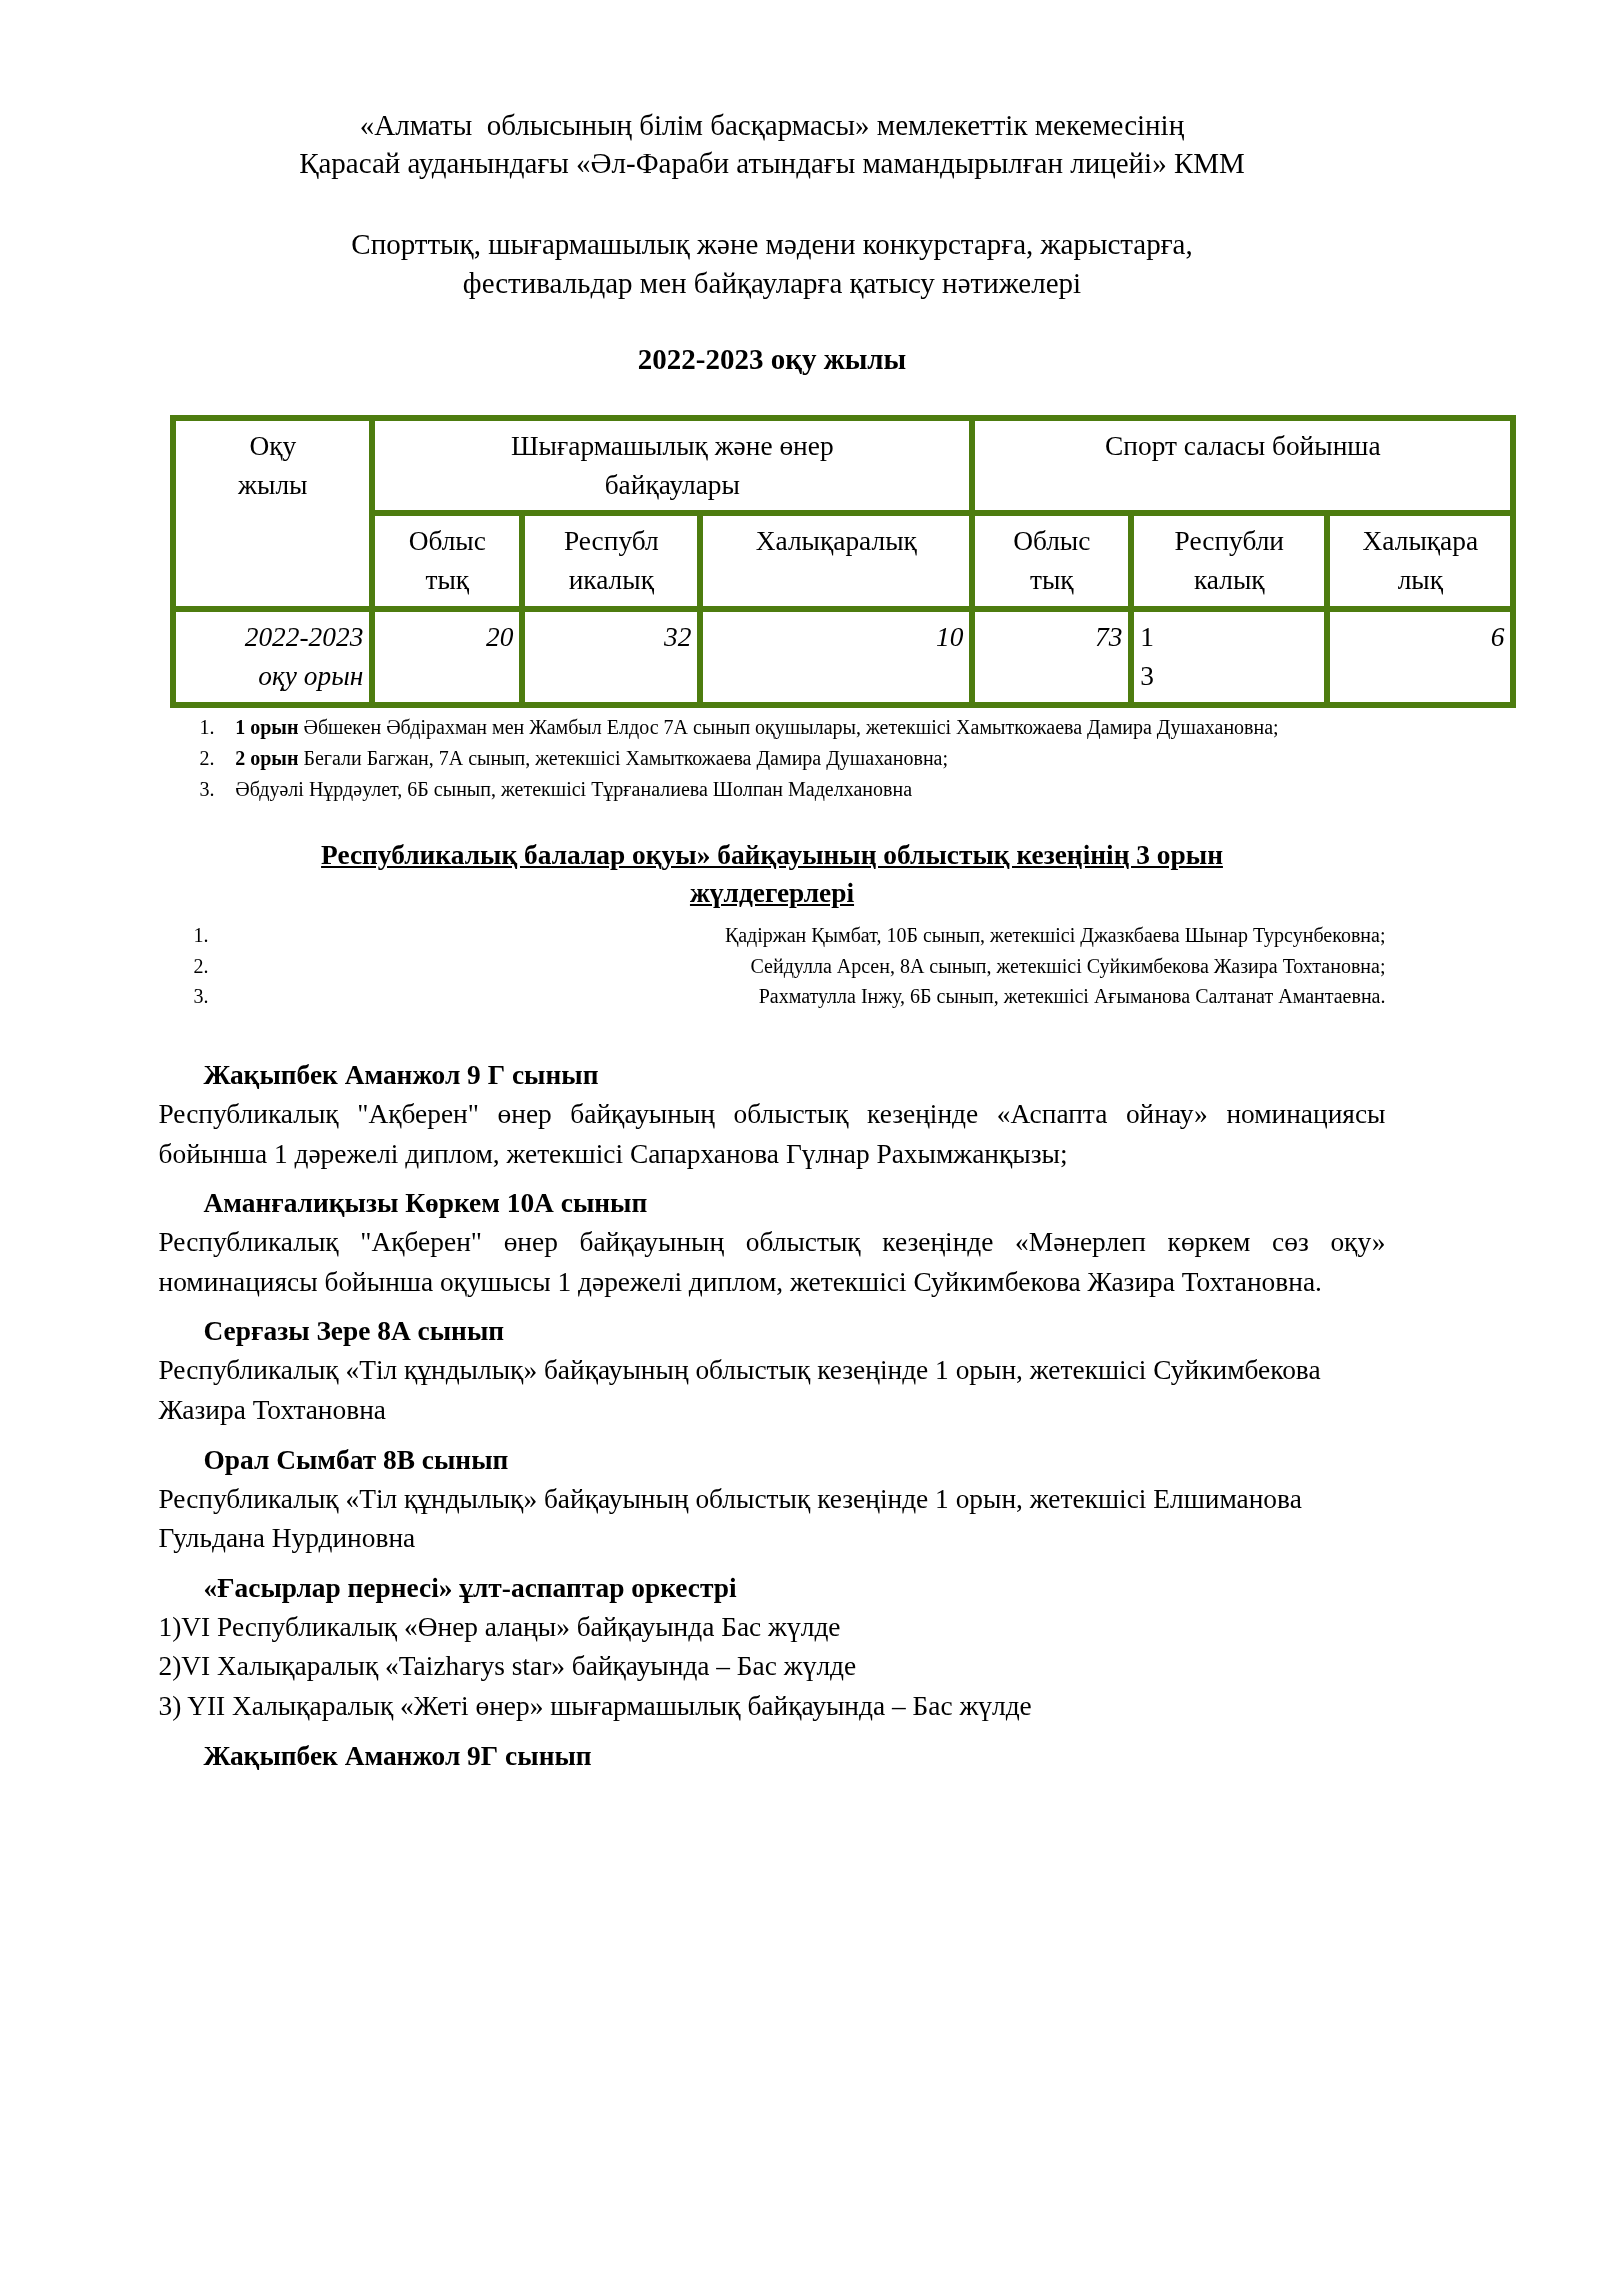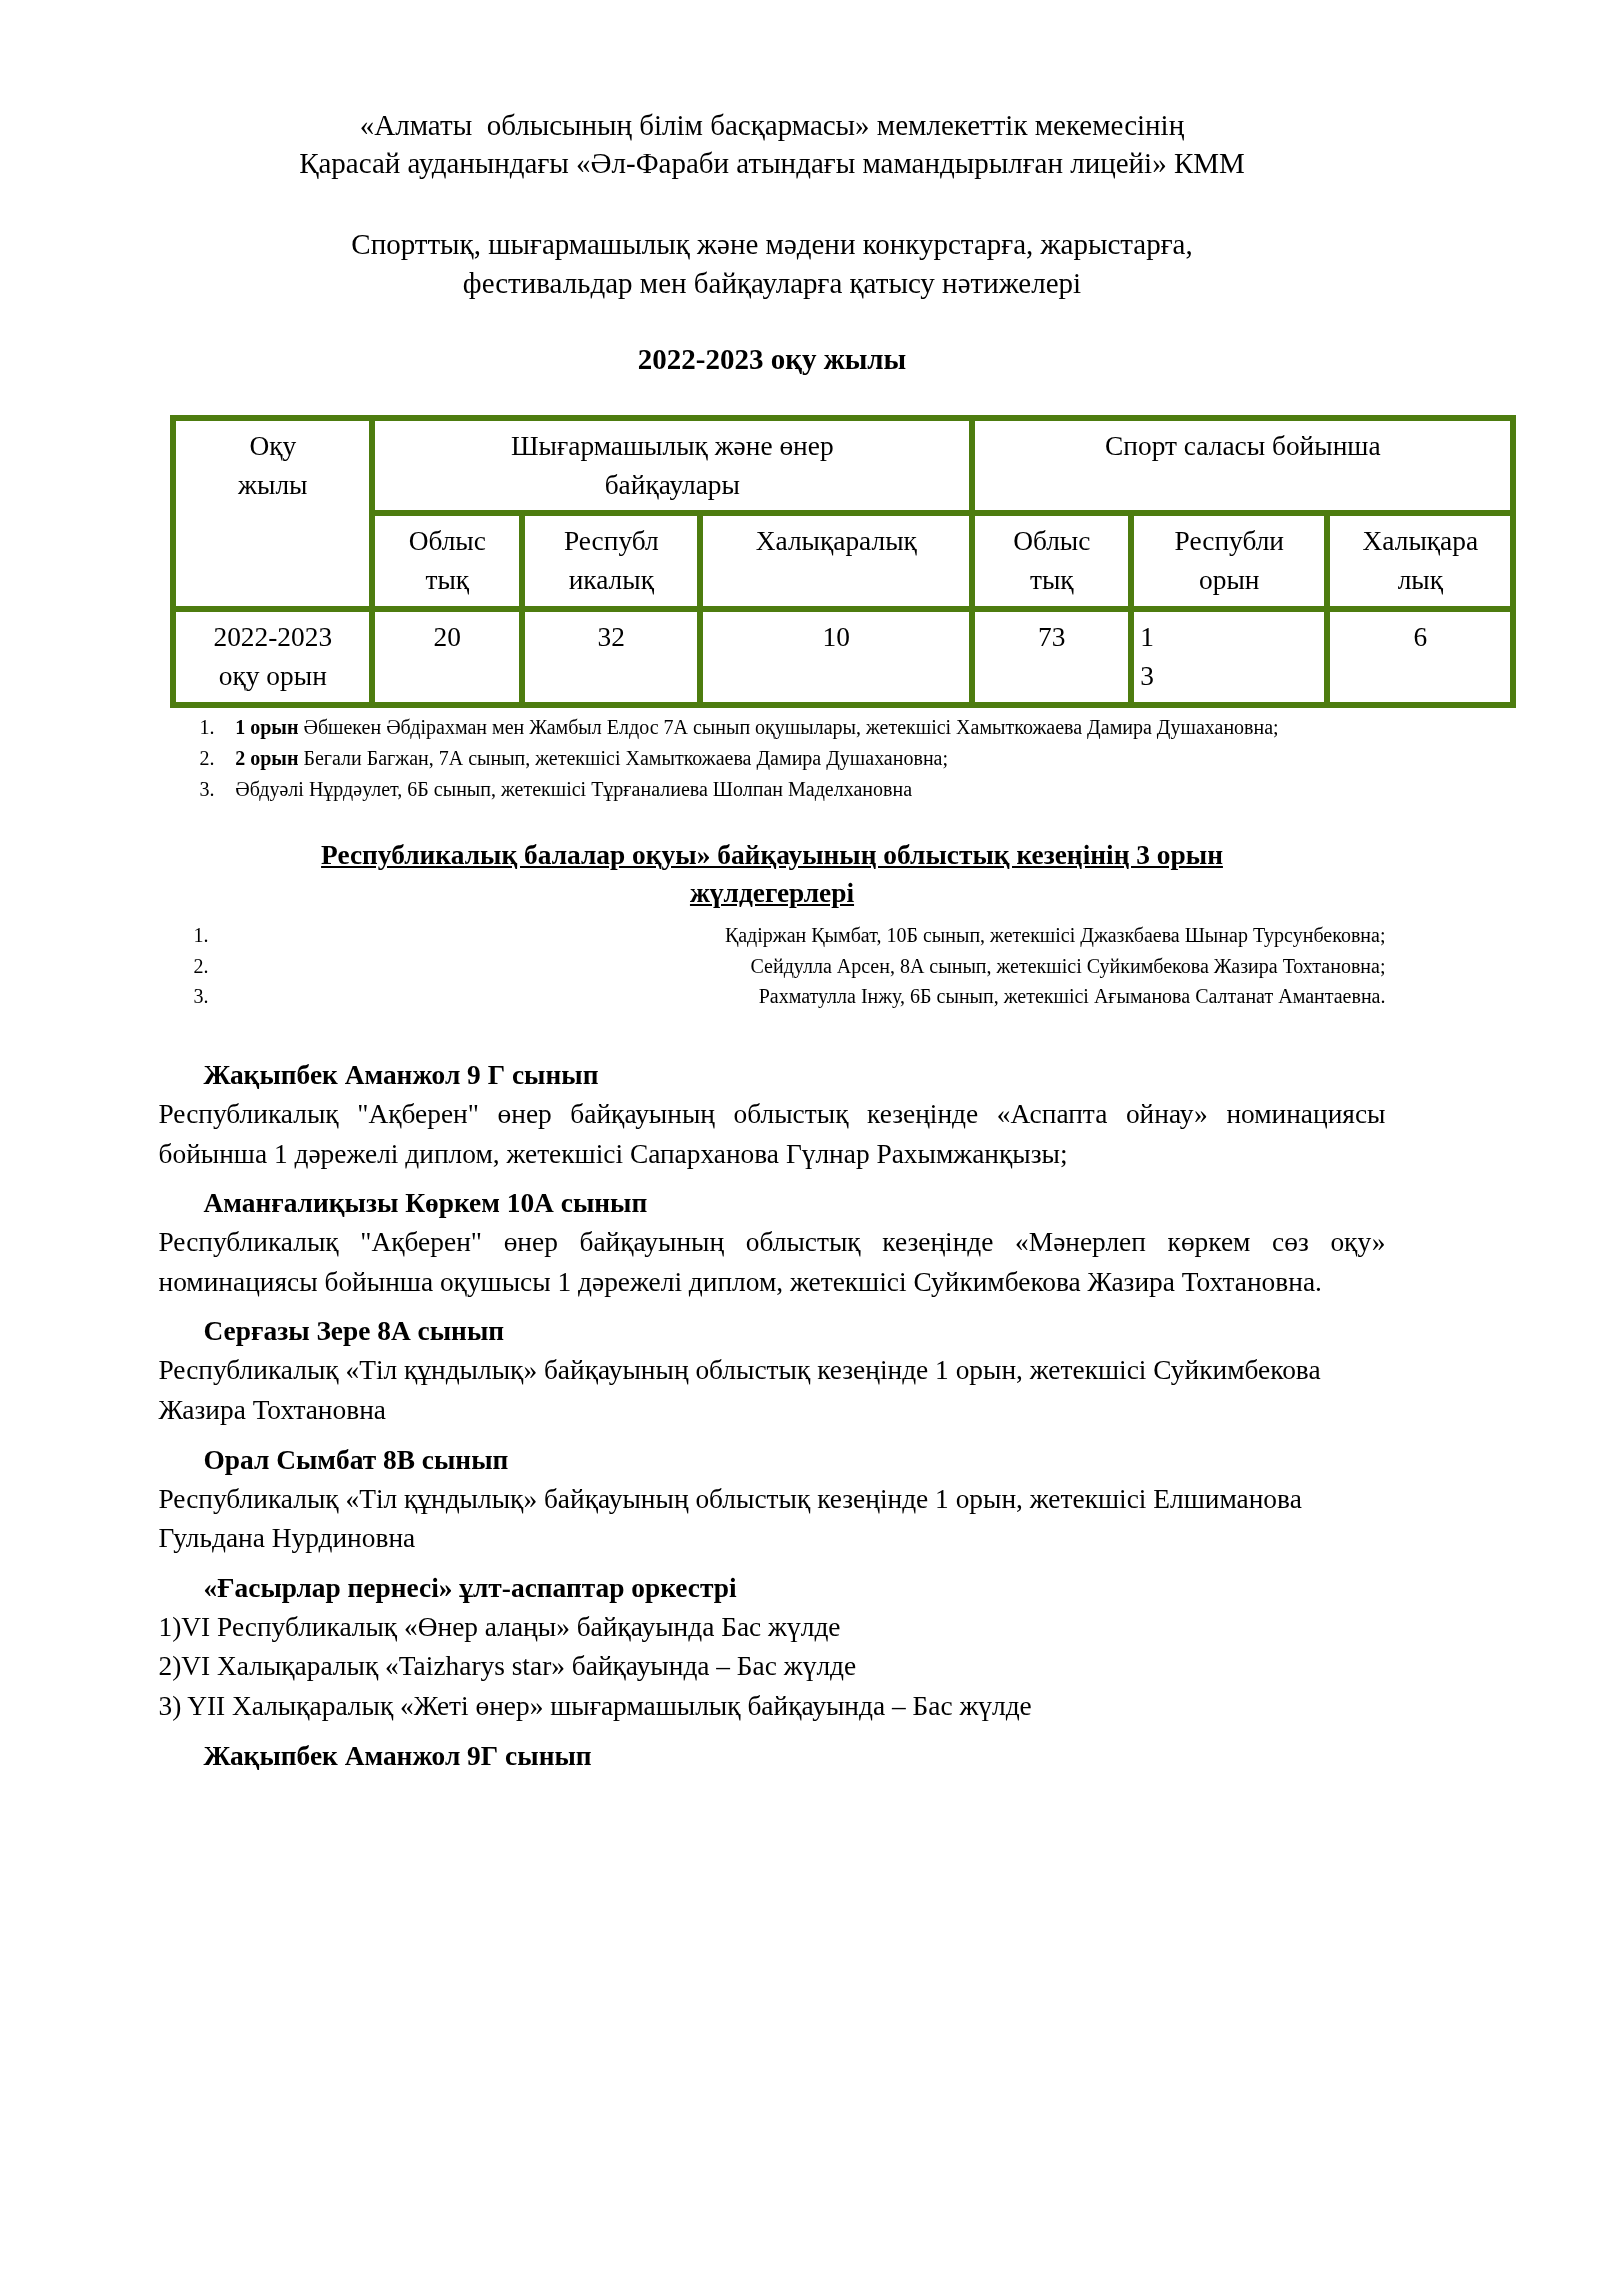--- a/index.html
+++ b/index.html
@@ -56,21 +56,21 @@
   }
   table.results td, table.results th {
     border: 6px solid #4d7c0f;
     font-weight: normal;
     font-size: 27.4px;
     line-height: 1.42;
     padding: 5.9px 5.9px;
     vertical-align: top;
   }
   table.results th { text-align: center; }
-  td.c-center { text-align: center; }
+  td.c-center { text-align: right; font-style: italic; }
   td.c-left   { text-align: left; padding-left: 13.7px; }
   .th-group { padding-top: 13.7px; padding-bottom: 13.7px; }
   .h-wrap { display: block; }
   .h-wrap span { display: block; }
   .row-year { height: 94px; }
   .row-year td { vertical-align: top; }
 
   
   .sec-heading {
     text-align: center;
@@ -192,21 +192,21 @@
         </th>
         <th>
           <span class="h-wrap">
             <span>Облыс</span>
             <span>тық</span>
           </span>
         </th>
         <th>
           <span class="h-wrap">
             <span>Республи</span>
-            <span>орын</span>
+            <span>калық</span>
           </span>
         </th>
         <th>
           <span class="h-wrap">
             <span>Халықара</span>
             <span>лық</span>
           </span>
         </th>
       </tr>
     </thead>

